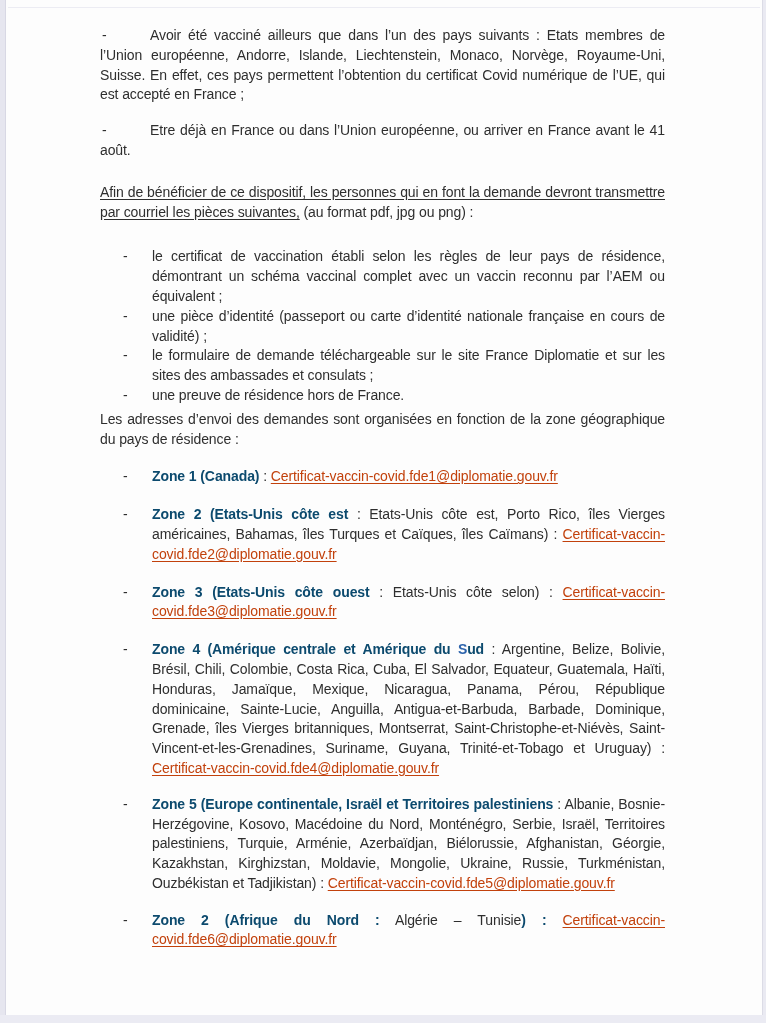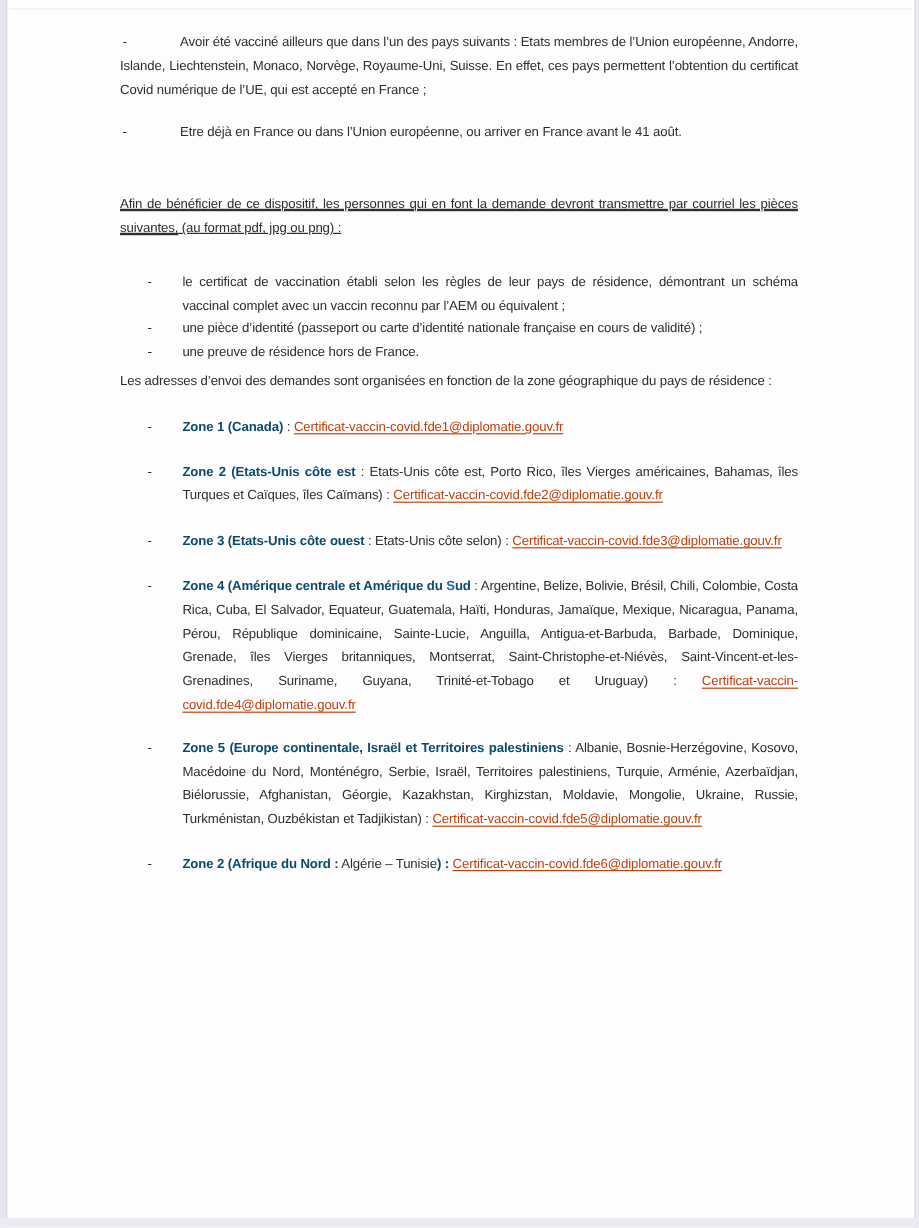--- a/index.html
+++ b/index.html
@@ -9,31 +9,31 @@
     background:#fdfdfd;
     position:relative;
     overflow:hidden;
     font-family:"Liberation Sans","DejaVu Sans",sans-serif;
     color:#2e2e2e;
   }
   .content {
     position:absolute;
     left:100px; right:101px; top:0;
     padding-top:26px;
-    font-size:11px;
+    font-size:14px;
     line-height:19.8px;
     text-align:justify;
     letter-spacing:-0.1px;
   }
   
   .b-top { margin-bottom:16px; }
   .b-top .dash { display:inline-block; width:50px; padding-left:2px; }
   .b-top2 { margin-bottom:0; }
   
-  .intro { margin-top:40px;text-decoration:underline; }
+  .intro { margin-top:22px; }
   .intro u { text-decoration:underline; text-underline-offset:2px; }
   
   .hang { position:relative; padding-left:52px; }
   .hang .dash { position:absolute; left:23px; top:0; }
   .doclist { margin-top:25px; }
   .zones-intro { margin-top:4px; }
   .zone { margin-top:18px; }
   .zone.z5 { margin-top:16px; }
   .zone.z6 { margin-top:17px; }
   b, strong { color:#0c4a6e; font-weight:bold; }
@@ -82,21 +82,21 @@
   </div>
 
   <div class="doclist">
     <div class="hang">
       <span class="dash">-</span><span>le certificat de vaccination établi selon les règles de leur pays de résidence, démontrant un schéma vaccinal complet avec un vaccin reconnu par l’AEM ou équivalent ;</span>
     </div>
     <div class="hang">
       <span class="dash">-</span><span>une pièce d’identité (passeport ou carte d’identité nationale française en cours de validité) ;</span>
     </div>
     <div class="hang">
-      <span class="dash">-</span>
+      <span class="dash">-</span><span>le formulaire de demande téléchargeable sur le site France Diplomatie et sur les sites des ambassades et consulats ;</span>
     </div>
     <div class="hang">
       <span class="dash">-</span><span>une preuve de résidence hors de France.</span>
     </div>
   </div>
 
   <div class="zones-intro">Les adresses d’envoi des demandes sont organisées en fonction de la zone géographique du pays de résidence :</div>
 
   <div>
 

